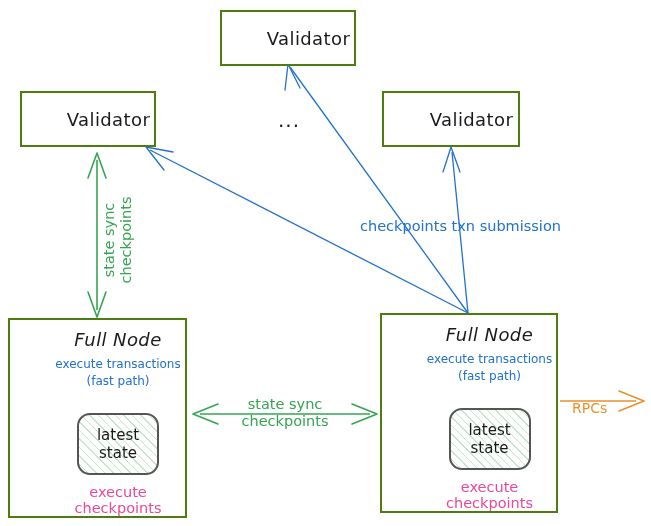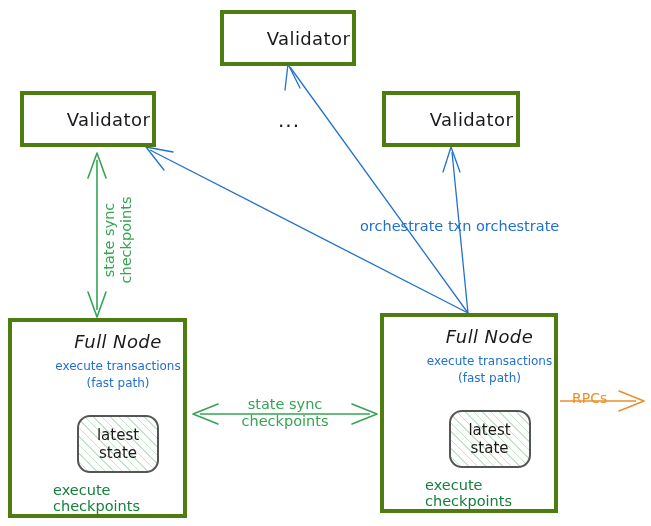--- a/index.html
+++ b/index.html
@@ -21,21 +21,21 @@
     position: absolute;
     left: 0;
     top: 0;
     width: 651px;
     height: 526px;
     pointer-events: none;
   }
   .node-box {
     position: absolute;
     background: #ffffff;
-    border: 4px solid #4d7c0f;
+    border: 2px solid #4d7c0f;
     box-sizing: border-box;
     padding-left: 41px;
   }
   .node-title {
     font-family: "DejaVu Sans", sans-serif;
     font-size: 18px;
     color: #1a1a1a;
     text-align: center;
     letter-spacing: 0.4px;
   }
@@ -84,22 +84,22 @@
     );
   }
   .inner-state span {
     font-size: 15px;
     line-height: 18px;
     color: #1a1a1a;
   }
   .fn-green {
     margin-top: 9px;
     font-size: 14.5px;
-    color: #15803d;
-    text-align: left;
+    color: #ec4899;
+    text-align: center;
   }
   .edge-label {
     position: absolute;
     font-size: 14.5px;
     line-height: 17px;
     text-align: center;
     white-space: nowrap;
   }
   .lbl-green { color: #35a453; }
   .lbl-blue  { color: #2271cc; }
@@ -208,17 +208,17 @@
   <div class="vert-label" style="left:48px; top:223px; width:140px;">
     <div>state sync</div>
     <div>checkpoints</div>
   </div>
 
   <div class="edge-label lbl-green" style="left:225px; top:396px; width:120px;">
     <div>state sync</div>
     <div>checkpoints</div>
   </div>
 
-  <div class="edge-label lbl-blue" style="left:360px; top:218px;">orchestrate txn orchestrate</div>
-
-  <div class="edge-label lbl-orange" style="left:572px; top:390px;">RPCs</div>
+  <div class="edge-label lbl-blue" style="left:360px; top:218px;">checkpoints txn submission</div>
+
+  <div class="edge-label lbl-orange" style="left:572px; top:400px;">RPCs</div>
 
 </div>
 
 </body></html>

